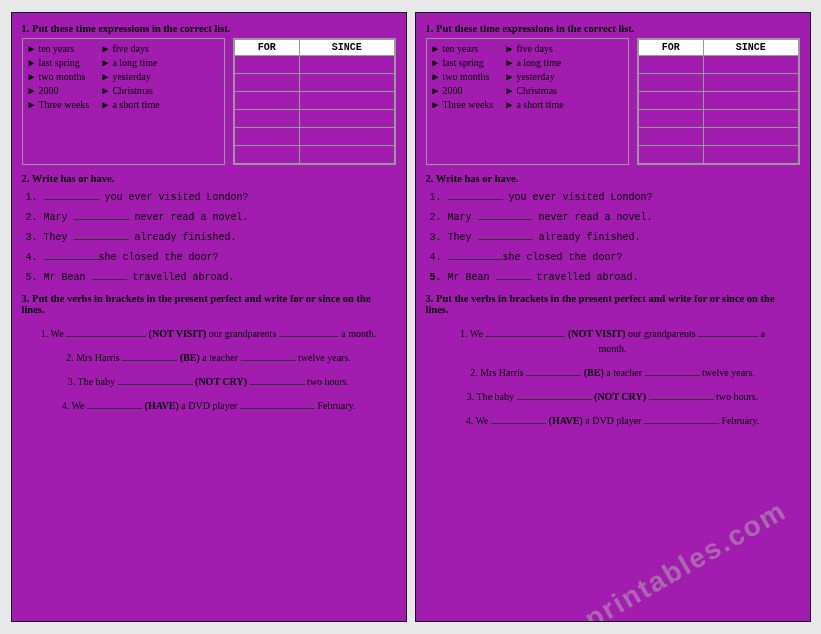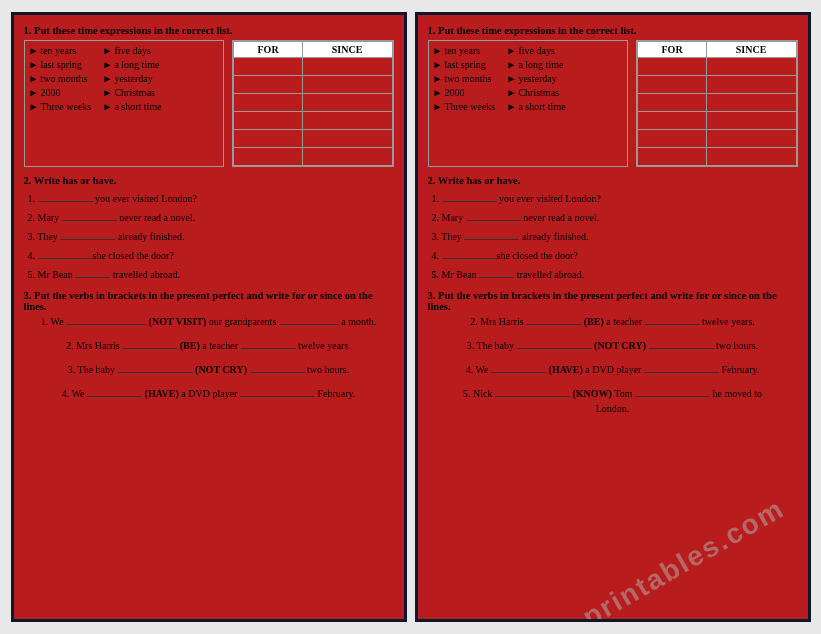--- a/index.html
+++ b/index.html
@@ -22,22 +22,22 @@
       position: relative;
     }
     .worksheet-container {
       display: flex;
       gap: 8px;
       width: 800px;
       height: 610px;
     }
     .half {
       flex: 1;
-      background: #b91c1c;
-      border: 3px solid #0f172a;
+      background: #a21caf;
+      border: 1px solid #0f172a;
       padding: 10px 10px 10px 10px;
       position: relative;
       overflow: hidden;
     }
     .section-title {
       font-size: 10.5px;
       font-weight: bold;
       margin-bottom: 6px;
     }
     .top-section {
@@ -66,20 +66,21 @@
       font-size: 10px;
     }
     .for-since-table {
       border: 1px solid #999;
       flex: 1;
     }
     .for-since-table table {
       width: 100%;
       height: 100%;
       border-collapse: collapse;
+      font-family: Liberation Mono, monospace;
     }
     .for-since-table th {
       border: 1px solid #999;
       padding: 2px 4px;
       font-size: 10px;
       text-align: center;
       background: white;
     }
     .for-since-table td {
       border: 1px solid #999;
@@ -93,35 +94,36 @@
       margin-bottom: 4px;
     }
     .sentence-list {
       list-style: none;
       padding-left: 4px;
     }
     .sentence-list li {
       font-size: 10px;
       margin-bottom: 3px;
       line-height: 1.4;
+      font-family: Liberation Mono, monospace;
     }
     .blank {
       display: inline-block;
       border-bottom: 1px solid #333;
       min-width: 55px;
       height: 12px;
     }
     .blank-sm {
       display: inline-block;
       border-bottom: 1px solid #333;
       min-width: 35px;
       height: 12px;
     }
     .section3 .section-title {
-      margin-bottom: 1px;
+      margin-bottom: 10px;
     }
     .pres-perf-list {
       list-style: none;
       padding-left: 0;
       text-align: center;
     }
     .pres-perf-list li {
       font-size: 10px;
       margin-bottom: 8px;
       line-height: 1.5;
@@ -370,24 +372,24 @@
           <li>2. Mary <span class="blank"></span> never read a novel.</li>
           <li>3. They <span class="blank"></span> already finished.</li>
           <li>4. <span class="blank"></span>she closed the door?</li>
           <li><span class="bold">5.</span> Mr Bean <span class="blank-sm"></span> travelled abroad.</li>
         </ul>
       </div>
 
       <div class="section3">
         <div class="section-title">3. Put the verbs in brackets in the present perfect and write for or since on the lines.</div>
         <ul class="pres-perf-list">
+          <li>1. We <span class="blank" style="min-width:80px"></span> <span class="bold">(NOT VISIT)</span> our grandparents <span class="blank" style="min-width:60px"></span> a<br>month.</li>
           <li>2. Mrs Harris <span class="blank" style="min-width:55px"></span> <span class="bold">(BE)</span> a teacher <span class="blank" style="min-width:55px"></span> twelve years.</li>
           <li>3. The baby <span class="blank" style="min-width:75px"></span> <span class="bold">(NOT CRY)</span> <span class="blank" style="min-width:65px"></span> two hours.</li>
           <li>4. We <span class="blank" style="min-width:55px"></span> <span class="bold">(HAVE)</span> a DVD player <span class="blank" style="min-width:75px"></span> February.</li>
-          <li>5. Nick <span class="blank" style="min-width:75px"></span> <span class="bold">(KNOW)</span> Tom <span class="blank" style="min-width:75px"></span> he moved to<br>London.</li>
         </ul>
       </div>
 
       <div class="watermark">printables.com</div>
     </div>
 
   </div>
 </div>
 
 </body></html>

